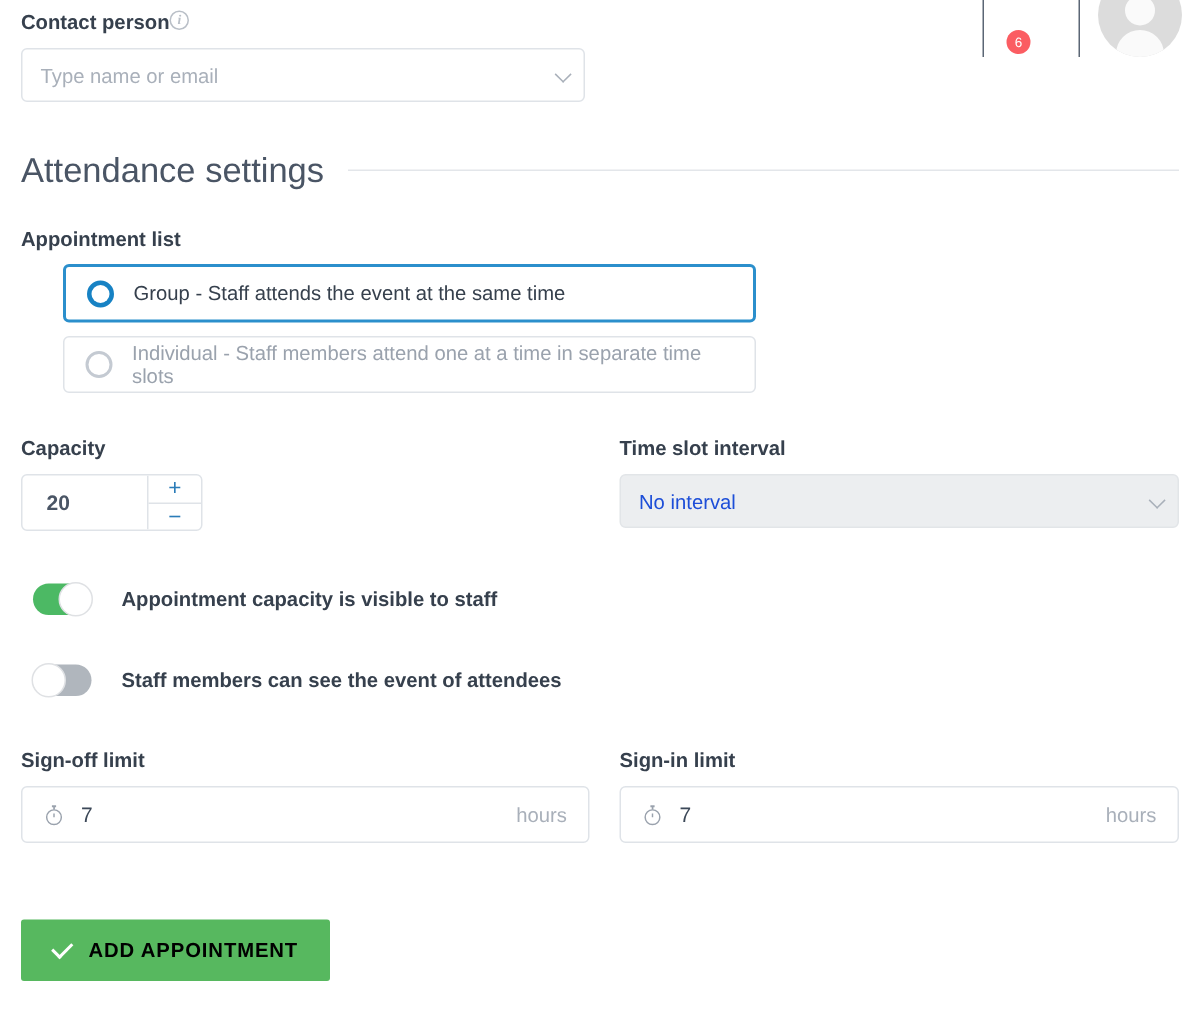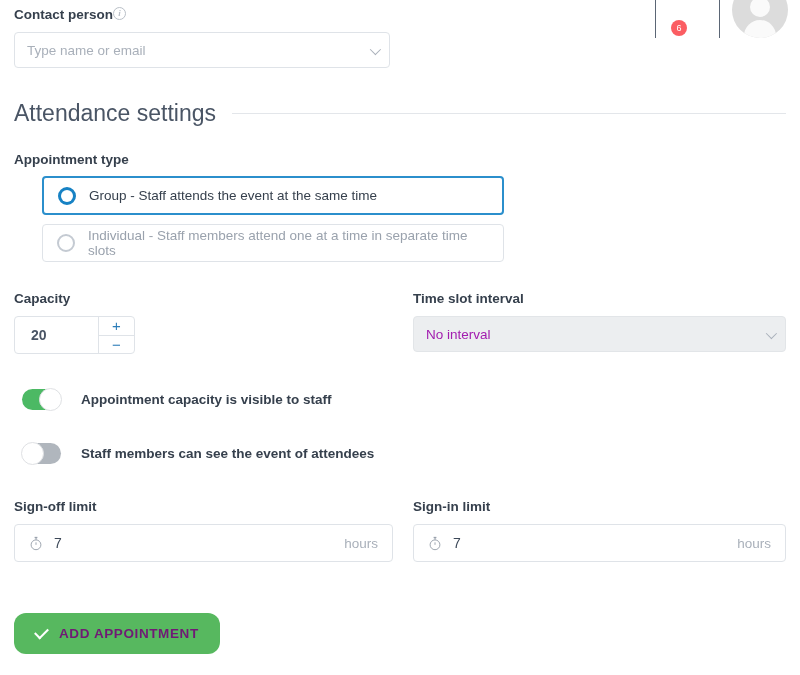--- a/index.html
+++ b/index.html
@@ -225,21 +225,21 @@
     color: #2b7cb8;
     font-size: 15px;
     line-height: 1;
   }
   .stepper .btns div:first-child { border-bottom: 1px solid #dfe3e8; }
 
   .select-box.disabled {
     background: #eceef0;
     border-color: #e2e5e8;
   }
-  .select-box.disabled .ph { color: #a21caf; }
+  .select-box.disabled .ph { color: #1d4ed8; }
 
   
   .toggle-row {
     position: absolute;
     left: 22px;
     display: flex;
     align-items: center;
     gap: 20px;
   }
   .toggle-row.t1 { top: 389px; }
@@ -283,26 +283,26 @@
   .limit-input .unit { font-size: 13.5px; color: #a9b0ba; }
 
   .stopwatch { width: 14px; height: 15px; flex: 0 0 auto; }
 
   
   .submit-btn {
     position: absolute;
     left: 14px; top: 613px;
     height: 41px;
     background: #57b85f;
-    border-radius: 12px;
+    border-radius: 2px;
     display: flex;
     align-items: center;
     gap: 11px;
     padding: 0 21px;
-    color: #701a75;
+    color: #000000;
     font-size: 13.5px;
     font-weight: bold;
     letter-spacing: 0.6px;
     cursor: pointer;
   }
   .check {
     width: 13px; height: 8px;
     border-left: 2px solid #fff;
     border-bottom: 2px solid #fff;
     transform: rotate(-45deg);
@@ -339,21 +339,21 @@
       <span class="chev"></span>
     </div>
   </div>
 
   <div class="section-head">
     <span class="txt">Attendance settings</span>
     <span class="rule"></span>
   </div>
 
   <div class="appt-block">
-    <div class="field-label">Appointment type</div>
+    <div class="field-label">Appointment list</div>
 
     <div class="radio-row selected">
       <span class="radio-outer on"></span>
       <span class="radio-label">Group - Staff attends the event at the same time</span>
     </div>
 
     <div class="radio-row">
       <span class="radio-outer"></span>
       <span class="radio-label muted">Individual - Staff members attend one at a time in separate time slots</span>
     </div>

